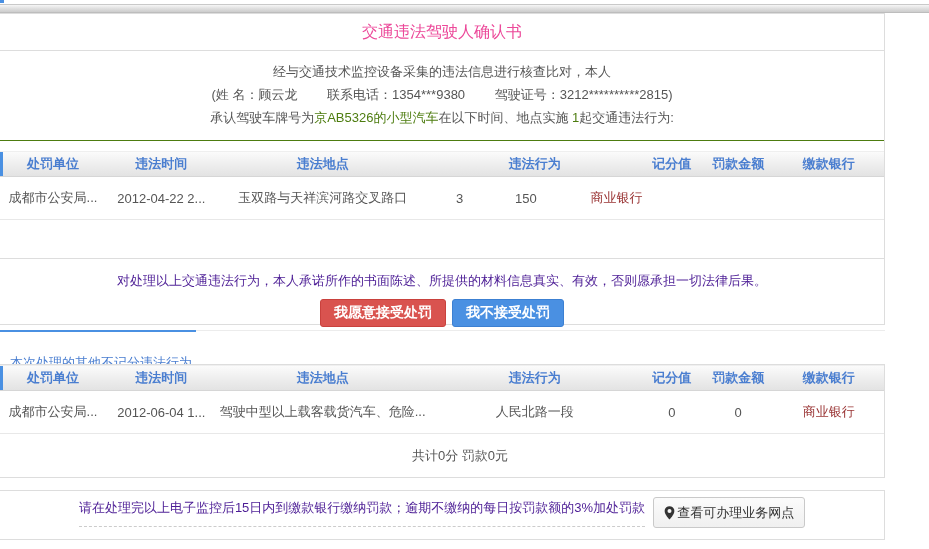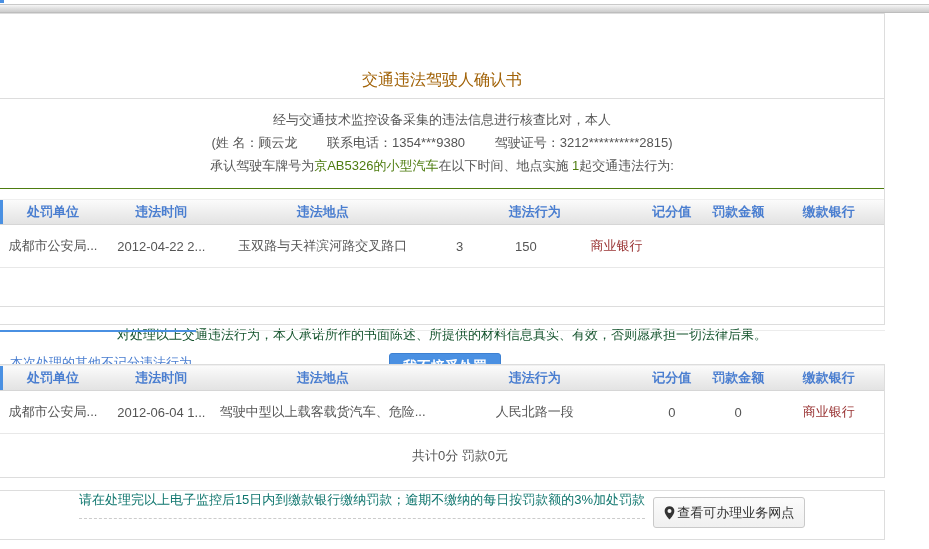--- a/index.html
+++ b/index.html
@@ -17,21 +17,21 @@
     border-top:1px solid #c9c9c9; border-bottom:1px solid #bdbdbd;
   }
   .box {
     position:absolute; left:0; width:885px; background:#fff;
     border:1px solid #ddd; border-left:none;
   }
   #box1 { top:13px; height:312px; }
   .title-bar {
     height:37px; border-bottom:1px solid #ddd;
     display:flex; align-items:center; justify-content:center;
-    font-size:16px; color:#a16207;margin-top:48px;
+    font-size:16px; color:#ec4899;
   }
   .intro {
     height:90px; border-bottom:1px solid #4d7c0f;
     padding-top:9px; text-align:center; color:#555;
   }
   .intro .line { line-height:23px; white-space:nowrap; }
   .intro .gap { display:inline-block; width:26px; }
   .red-text { color:#4d7c0f; }
 
   .table-zone { height:118px; border-bottom:1px solid #ddd; padding-top:10px; }
@@ -46,40 +46,40 @@
   .c1{width:12%;} .c2{width:12.5%;} .c3{width:24%;} .c4{width:24%;}
   .c5{width:7%;} .c6{width:8%;} .c7{width:12.5%;}
   .t-row {
     height:43px; display:flex; align-items:center;
     border-bottom:1px solid #e8e8e8; color:#555;
   }
   .bank-link { color:#993333; cursor:pointer; }
   .t-summary { height:38px; display:flex; align-items:center; justify-content:center; color:#555; }
 
   .statement-zone { height:66px; text-align:center; }
-  .statement-text { margin-top:19px; color:#14532d;text-align:center; }
+  .statement-text { margin-top:13px; color:#4c1d95;text-align:center; }
   .btn-row { margin-top:9px; display:flex; justify-content:center; }
   .btn {
     display:inline-flex; align-items:center; justify-content:center;
     height:28px; padding:0 13px; border-radius:3px;
     color:#fff; font-size:14px; font-weight:bold; cursor:pointer;
   }
   .btn-red { background:#d9534f; border:1px solid #c9413d; }
   .btn-blue { background:#4a90e2; border:1px solid #3c80d2; margin-left:6px; }
 
   .tab-strip { position:absolute; left:0; top:330px; width:885px; border-top:1px solid #ececec; }
   .tab-active-line { position:absolute; left:0; top:-1px; width:196px; height:2px; background:#4a90e2; }
   .tab-label { margin-top:23px; padding-left:10px; color:#4a7ed0; cursor:pointer; display:inline-block; }
 
   #box2 { top:364px; height:114px; }
   #box2 .t-summary { height:43px;margin-left:36px; }
 
   #footer-box { top:490px; height:50px; display:flex; align-items:flex-start; justify-content:center; }
   .notice {
-    padding-bottom:9px; color:#0f766e;
+    margin-top:8px; padding-bottom:9px; color:#4c1d95;
     border-bottom:1px dashed #cccccc; white-space:nowrap;
   }
   .locate-btn {
     margin-left:8px; margin-top:6px; height:31px;
     display:inline-flex; align-items:center; padding:0 10px;
     background:linear-gradient(180deg,#fbfbfb,#f0f0f0);
     border:1px solid #c9c9c9; border-radius:3px; color:#333;
     font-size:13px; cursor:pointer;
   }
   .pin-icon { margin-right:2px; display:inline-flex; }
@@ -122,20 +122,21 @@
       <div class="cell c3">玉双路与天祥滨河路交叉路口</div>
       <div class="cell c5">3</div>
       <div class="cell c6">150</div>
       <div class="cell c7"><span class="bank-link">商业银行</span></div>
     </div>
   </div>
 
   <div class="statement-zone">
     <div class="statement-text">对处理以上交通违法行为，本人承诺所作的书面陈述、所提供的材料信息真实、有效，否则愿承担一切法律后果。</div>
     <div class="btn-row">
+      <div class="btn btn-red">我愿意接受处罚</div>
       <div class="btn btn-blue">我不接受处罚</div>
     </div>
   </div>
 </div>
 
 <div class="tab-strip">
   <div class="tab-active-line"></div>
   <span class="tab-label">本次处理的其他不记分违法行为</span>
 </div>
 

